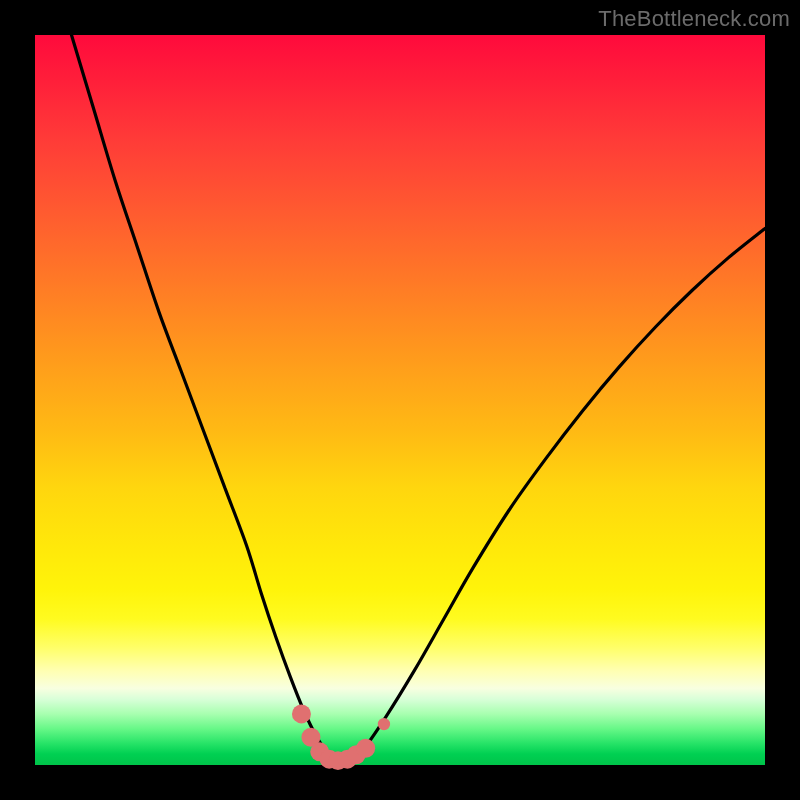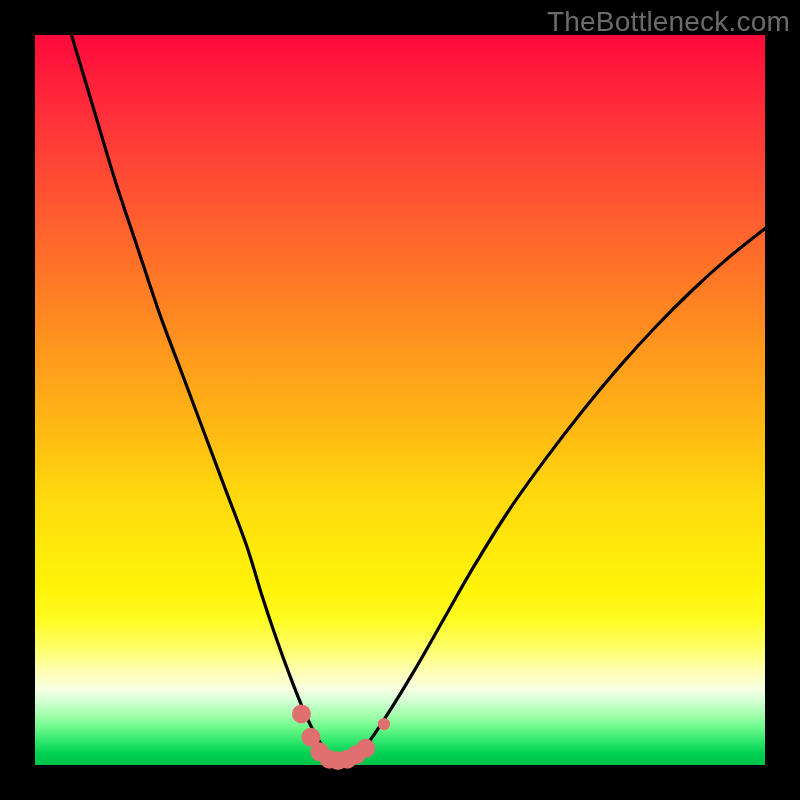--- a/index.html
+++ b/index.html
@@ -47,21 +47,21 @@
       #28e468 97%,
       #00d052 98.5%,
       #00c44a 100%
     );
   }
   .watermark {
     position: absolute;
     top: 6px;
     right: 10px;
     color: #6b6b6b;
-    font-size: 28px;
+    font-size: 22px;
     font-weight: 500;
     letter-spacing: 0.2px;
     user-select: none;
     text-align: right;
   }
   svg.curve {
     position: absolute;
     left: 0;
     top: 0;
     width: 730px;

